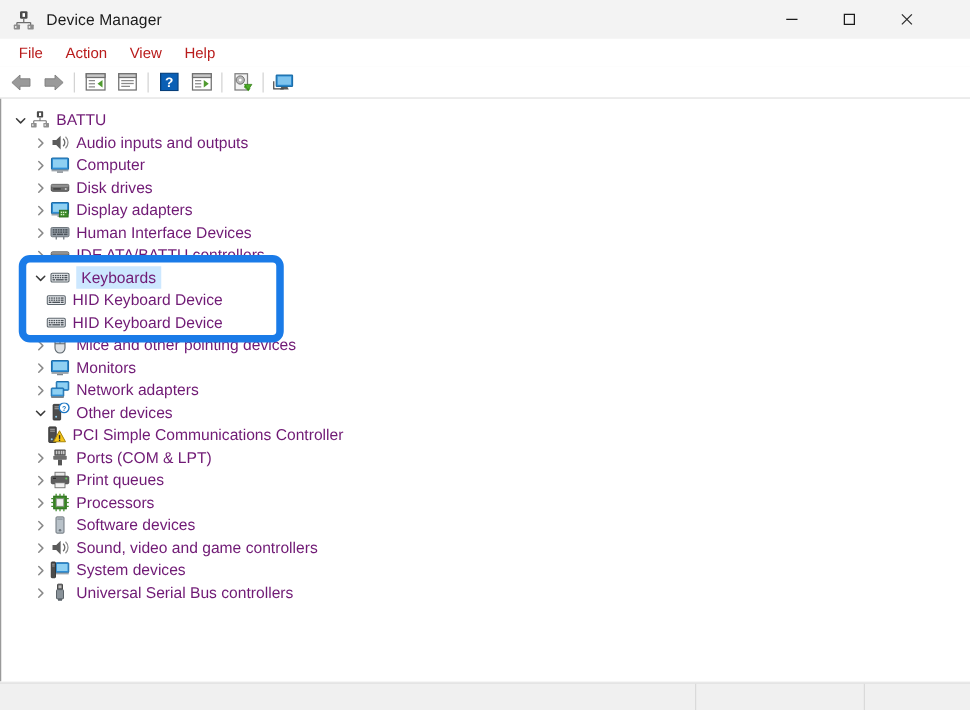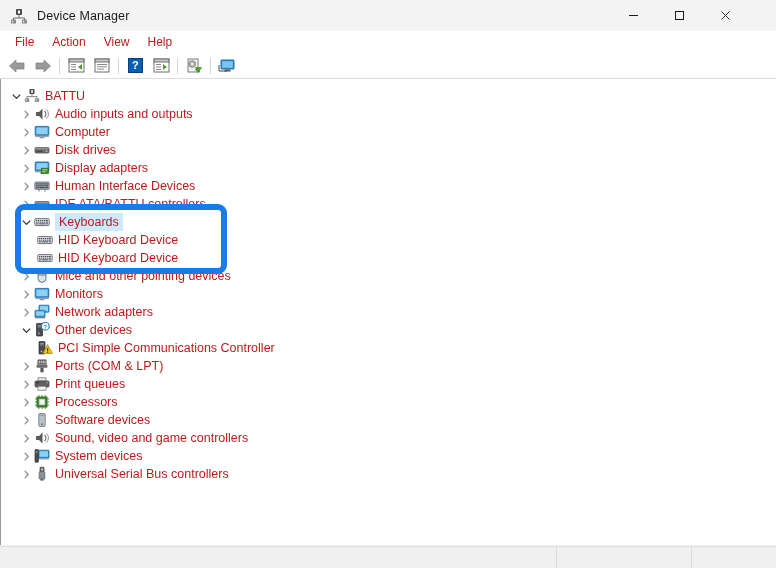--- a/index.html
+++ b/index.html
@@ -46,34 +46,34 @@
   .tb-sep{width:1px;height:16px;background:#d3d3d3;margin:0 3px;}
 
   
   .tree-pane{
     position:absolute;left:0;top:79px;width:776px;height:466px;
     background:#ffffff;border-left:1px solid #9a9a9a;box-sizing:border-box;
     overflow:hidden;
   }
   .row{
     position:relative;height:18px;display:flex;align-items:center;
-    font-size:12.5px;color:#b91c1c;white-space:nowrap;
+    font-size:12.5px;color:#701a75;white-space:nowrap;
   }
   .chev{
     width:15px;height:18px;display:flex;align-items:center;justify-content:center;
     flex:0 0 auto;
   }
   .chev svg{display:block;}
   .row-icon{width:16px;height:16px;flex:0 0 auto;position:relative;margin-right:5px;}
   .row-label{padding:1px 3px 1px 0px;line-height:16px;}
   .row.selected .row-label{background:#cde8ff;padding:1px 4px;}
 
   
   .lvl0{padding-left:8px;}
-  .lvl1{padding-left:18px;}
+  .lvl1{padding-left:24px;}
   .lvl2{padding-left:36px;}
 
   
   .annotation{
     position:absolute;border:6px solid #1a7be8;border-radius:9px;
     box-sizing:border-box;pointer-events:none;background:transparent;
   }
 
   
   .statusbar{

